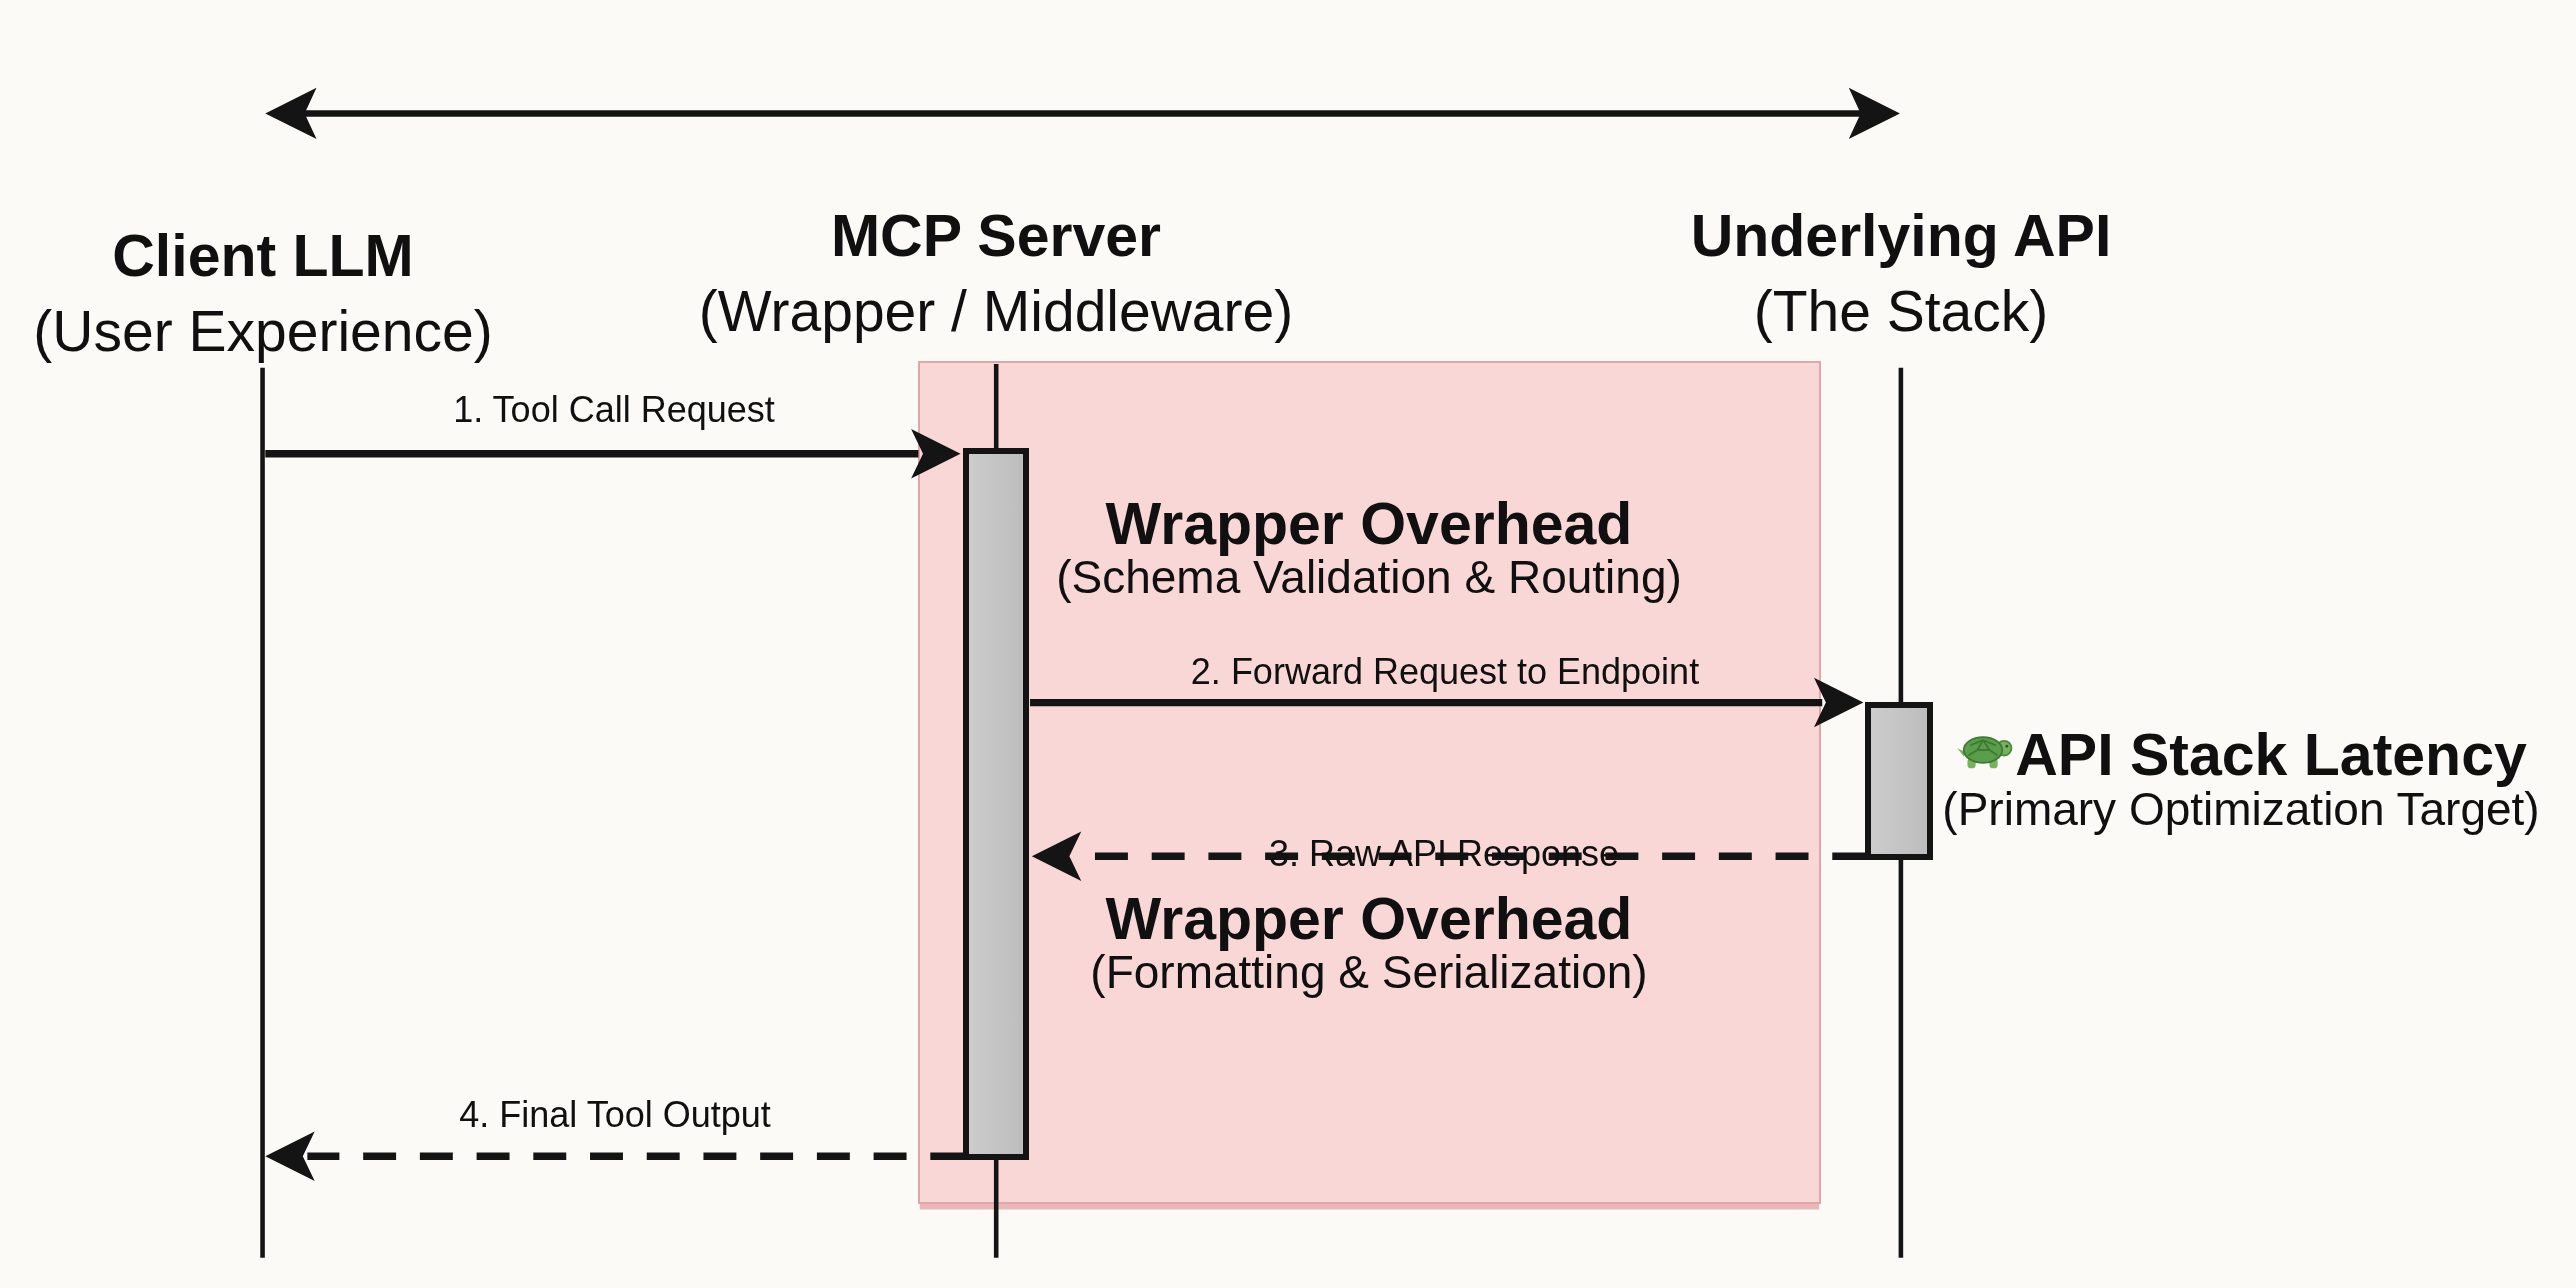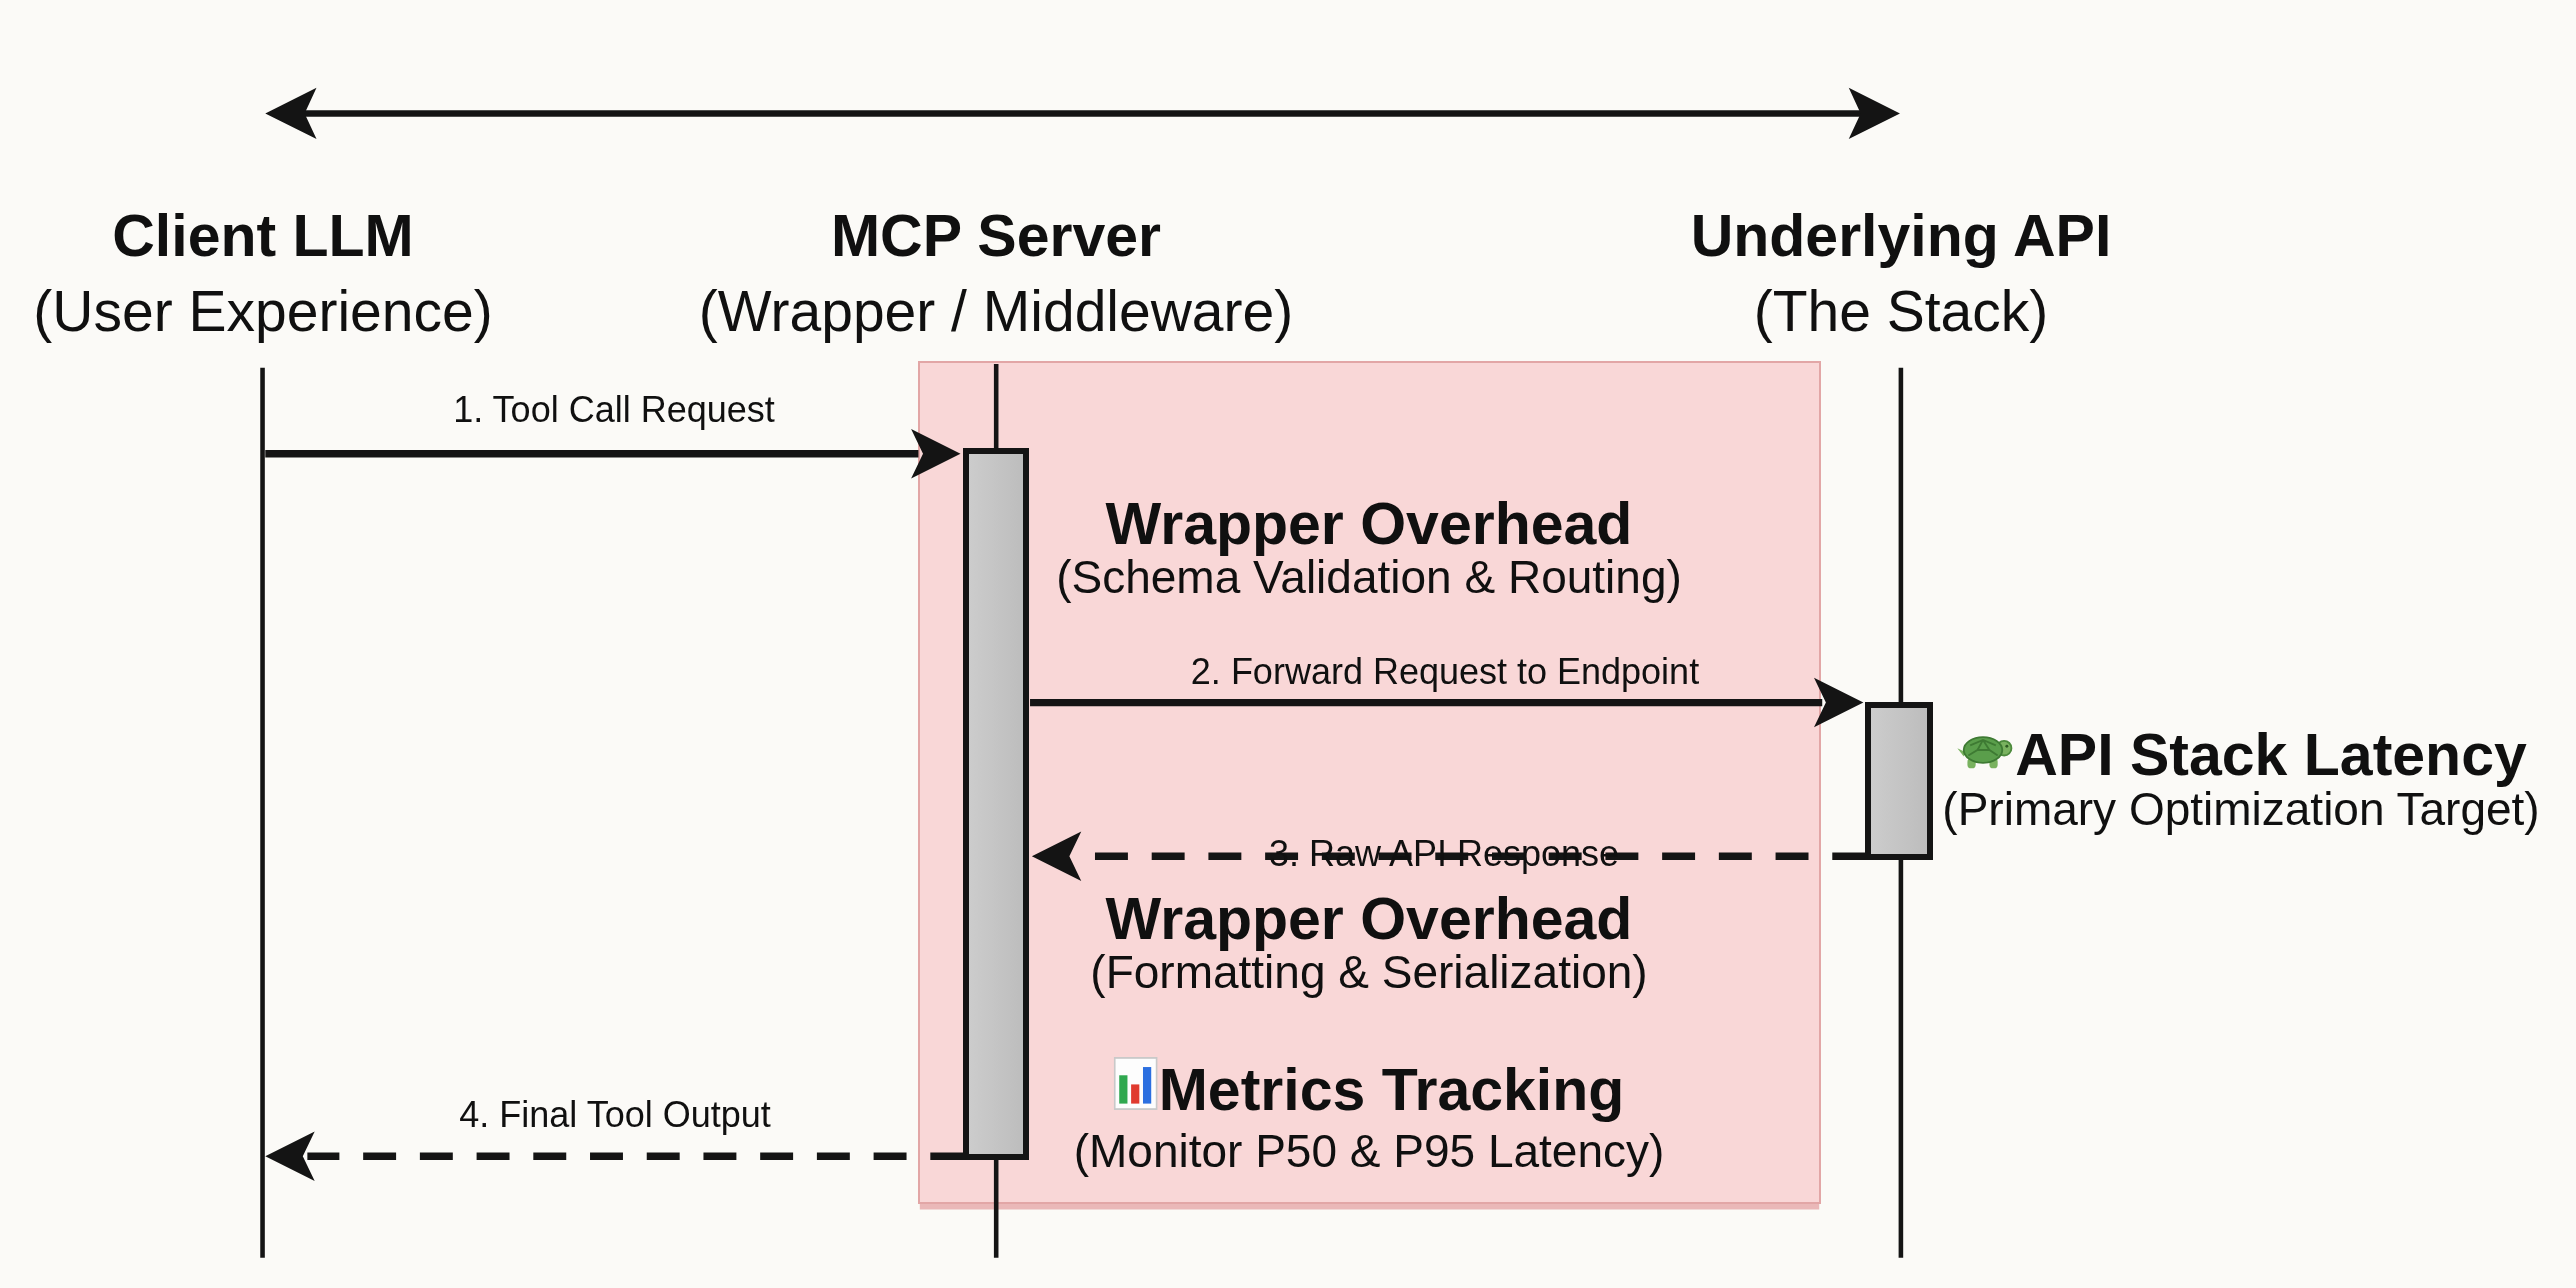--- a/index.html
+++ b/index.html
@@ -29,21 +29,21 @@
     box-sizing:border-box;
   }
   .bar-mcp{left:963px;top:448px;width:66px;height:712px;}
   .bar-api{left:1865px;top:702px;width:68px;height:158px;}
 
   
   .abs{position:absolute;transform:translateX(-50%);text-align:center;white-space:nowrap;}
   .title{left:1089px;top:33px;font-size:48px;display:flex;align-items:center;gap:14.6px;transform:translateX(-50%);}
   .actor{top:199px;line-height:75px;font-size:57px;}
   .actor .name{font-weight:700;font-size:59px;}
-  .actor-client{left:263px;}
+  .actor-client{left:263px;margin-top:20px;}
   .actor-mcp{left:996px;}
   .actor-api{left:1901px;}
   .msg-label{font-size:36px;line-height:55px;}
   .m1{left:614px;top:382px;}
   .m2{left:1445px;top:644px;}
   .m3{left:1444px;top:826px;}
   .m4{left:615px;top:1087px;}
   .note{line-height:53px;font-size:46px;}
   .note .b{font-weight:700;font-size:59px;}
   .note-wo1{left:1369px;top:498px;}
@@ -113,34 +113,20 @@
   <div class="abs note note-wo1">
     <div class="b">Wrapper Overhead</div>
     <div>(Schema Validation &amp; Routing)</div>
   </div>
 
   <div class="abs note note-wo2">
     <div class="b">Wrapper Overhead</div>
     <div>(Formatting &amp; Serialization)</div>
   </div>
 
-  <div class="abs note note-metrics">
-    <div class="icon-row">
-      <span class="icon">
-        <svg width="44" height="53" viewBox="0 0 48 58">
-          <rect x="1" y="1" width="46" height="56" fill="#fdfdfd" stroke="#c9c9c9" stroke-width="2"></rect>
-          <rect x="6" y="20" width="9" height="31" fill="#2fa84f"></rect>
-          <rect x="19" y="30" width="9" height="21" fill="#e03a2f"></rect>
-          <rect x="32" y="11" width="9" height="40" fill="#2b6fe0"></rect>
-        </svg>
-      </span>
-      <span class="b">Metrics Tracking</span>
-    </div>
-    <div>(Monitor P50 &amp; P95 Latency)</div>
-  </div>
 
   <div class="abs note note-apilat">
     <div class="icon-row">
       <span class="icon">
         <svg width="59" height="44" viewBox="0 0 64 48">
           <rect x="13" y="33" width="9" height="11" rx="4" fill="#79b25f"></rect>
           <rect x="37" y="33" width="9" height="11" rx="4" fill="#79b25f"></rect>
           <path d="M10 26 L2 22 L9 31 Z" fill="#79b25f"></path>
           <circle cx="53" cy="22" r="8" fill="#79b25f" stroke="#4c8a3c" stroke-width="2"></circle>
           <circle cx="56" cy="20" r="1.6" fill="#2d5a22"></circle>

